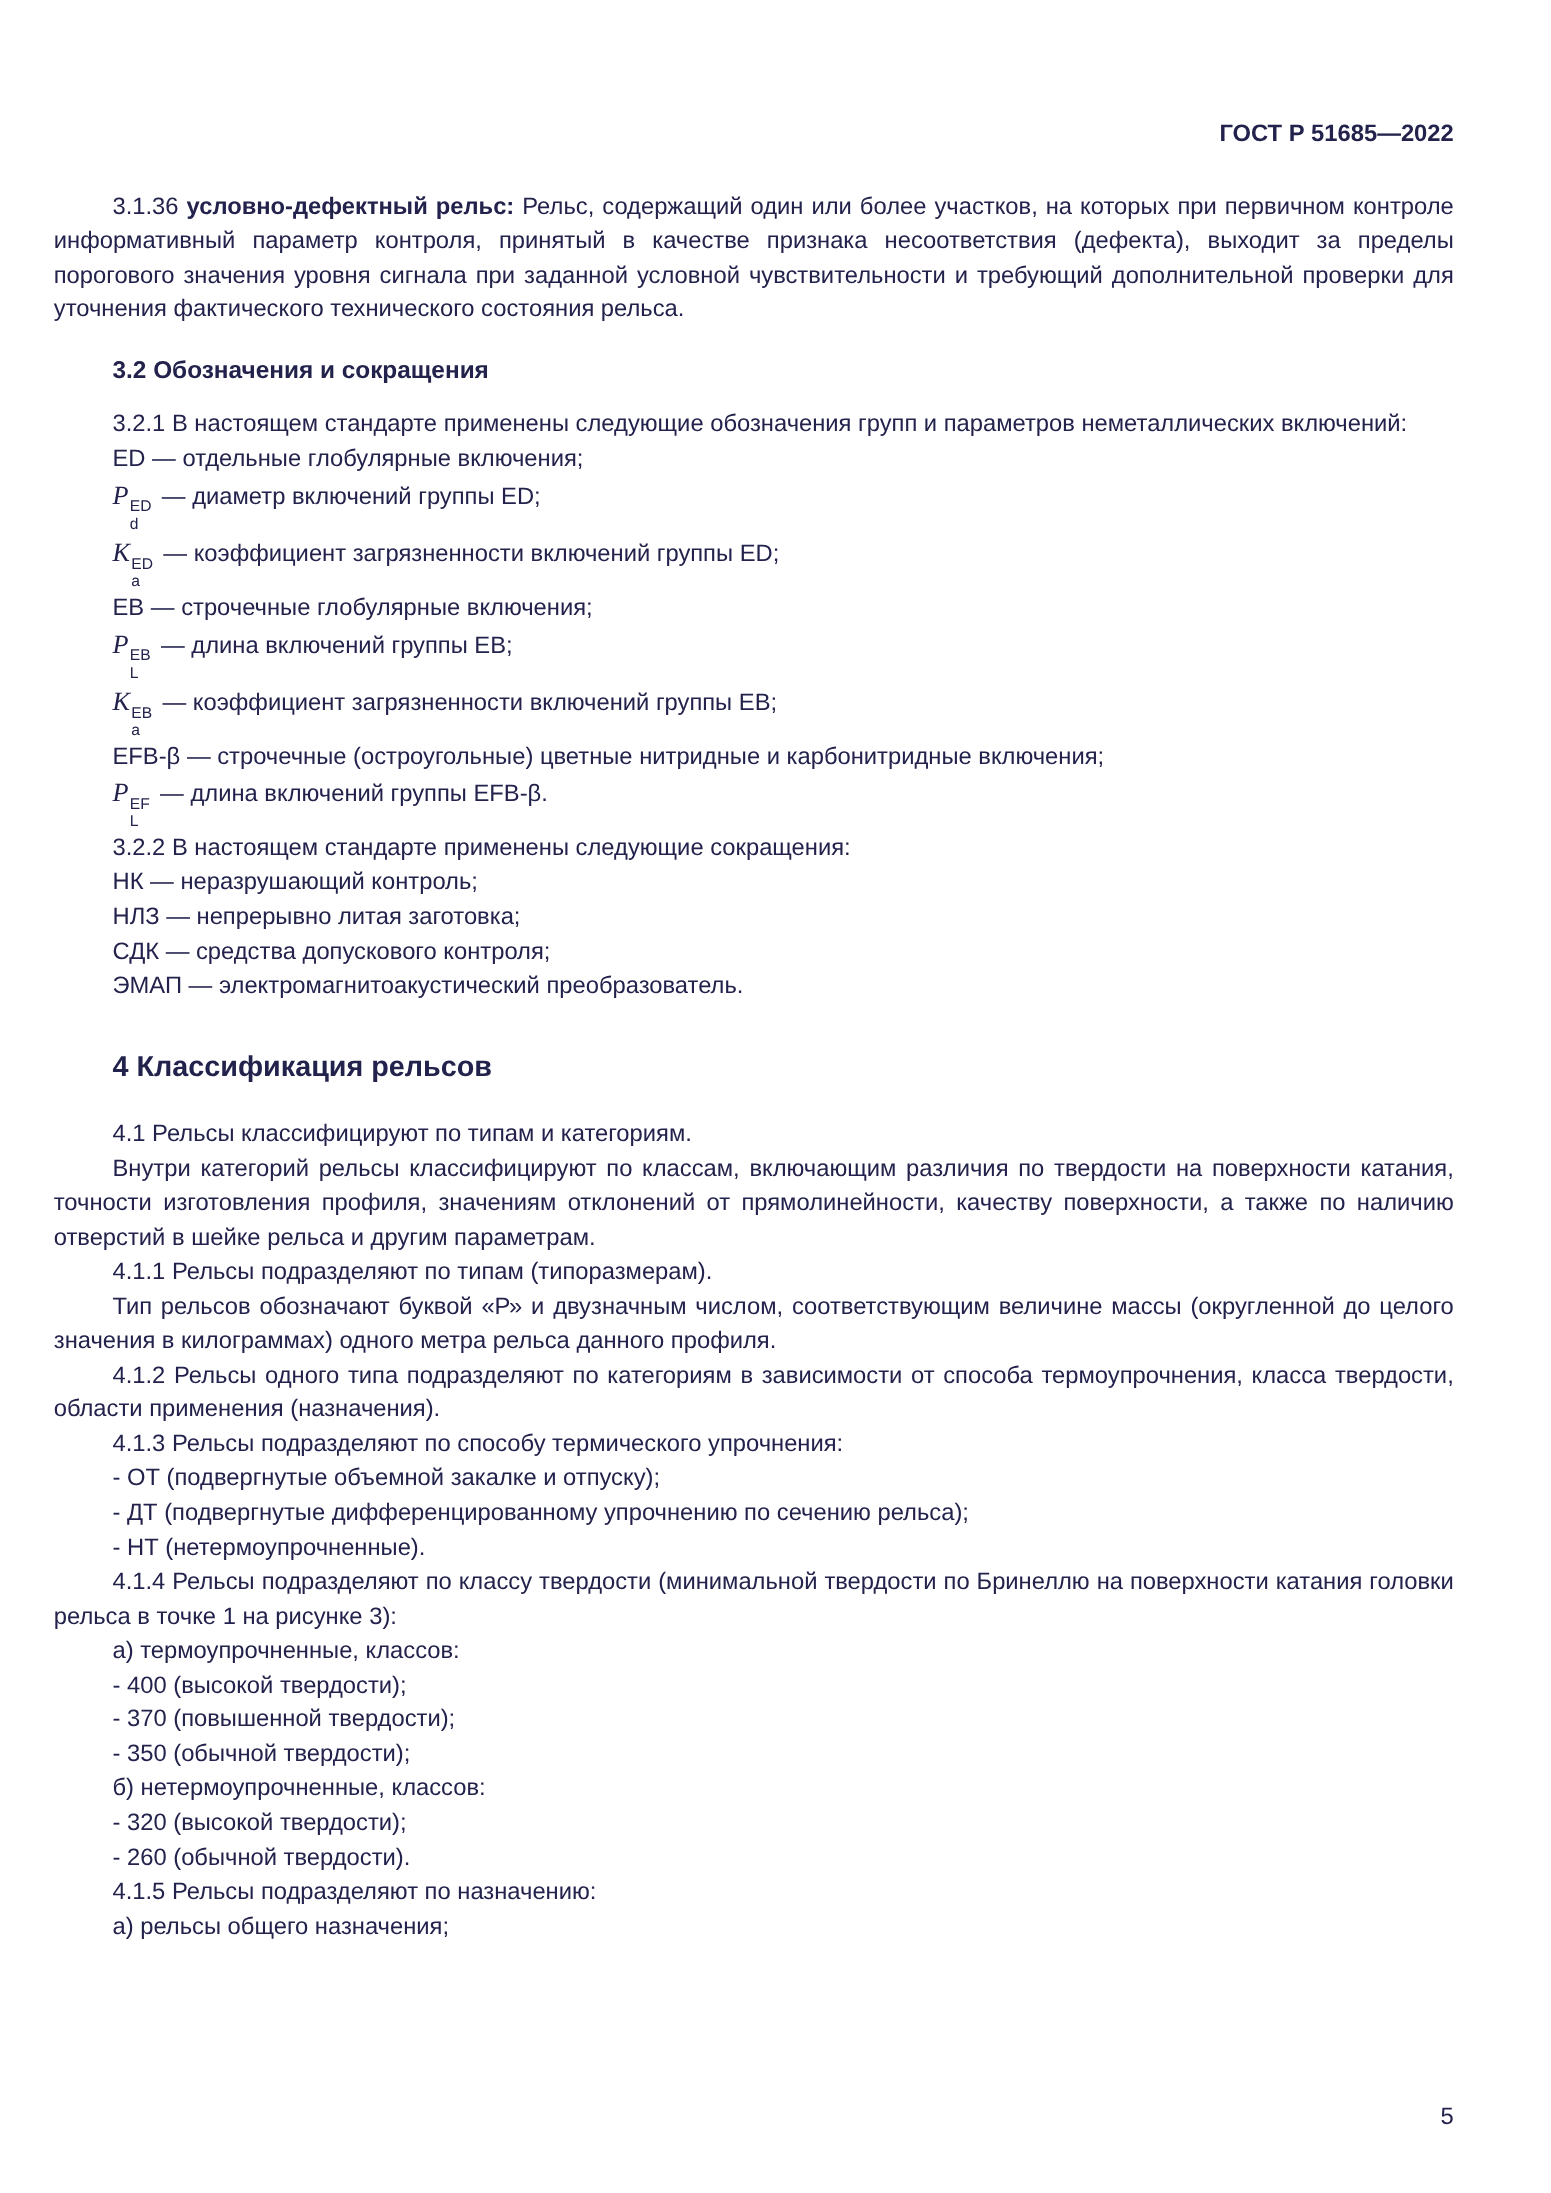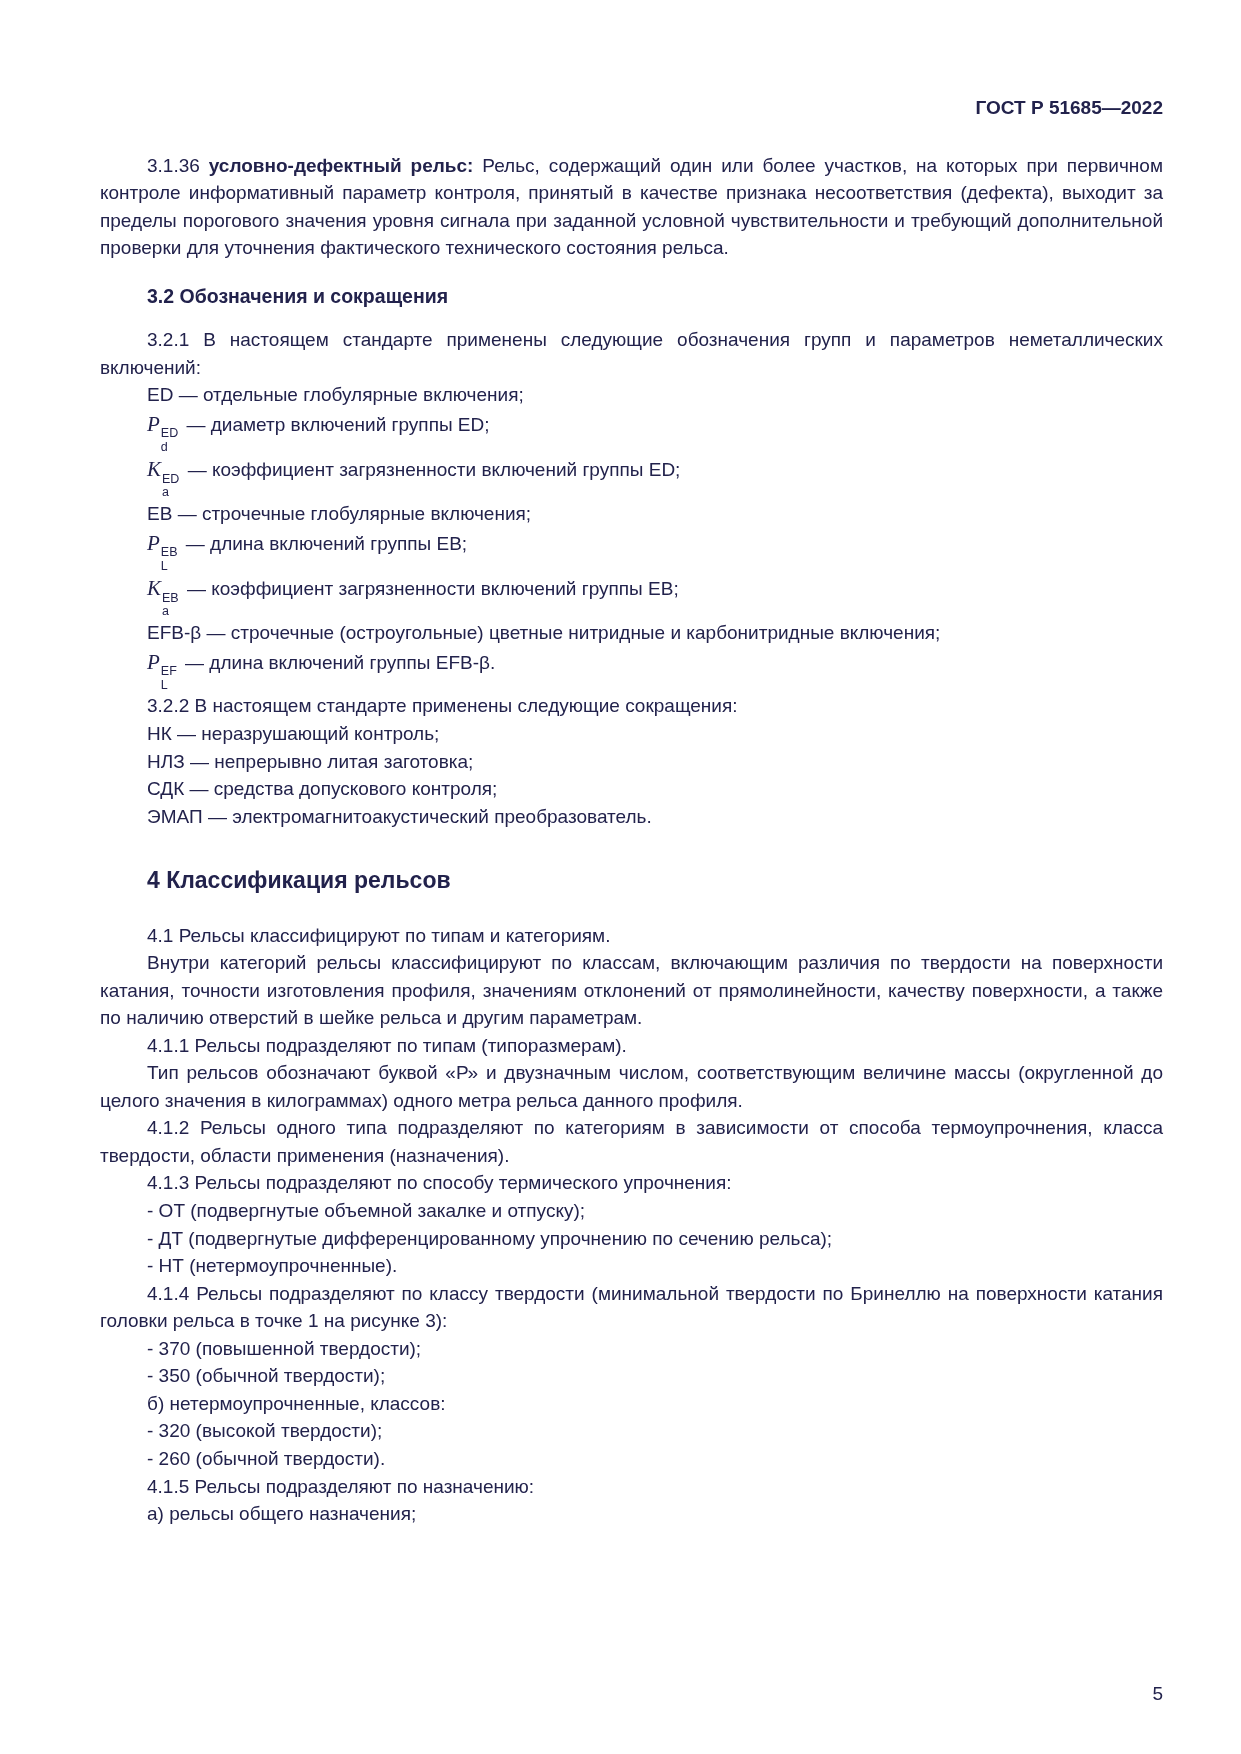--- a/index.html
+++ b/index.html
@@ -7,21 +7,21 @@
   .page {
     position: relative;
     width: 1241px;
     height: 1754px;
     margin: 0 auto;
     background: #ffffff;
     font-family: "Liberation Sans", sans-serif;
     font-size: 19px;
     line-height: 1.45;
     color: #22224c;
-    padding: 94px 78px 0 100px;
+    padding: 94px 78px 0 43px;
     overflow: hidden;
   }
   .doc-header {
     text-align: right;
     font-weight: bold;
     margin-bottom: 30px;
   }
   p.body { margin: 0; }
   .just { text-align: justify; }
   .ind { text-indent: 47px; }
@@ -139,20 +139,22 @@
 
   <p class="body just ind">4.1.2 Рельсы одного типа подразделяют по категориям в зависимости от способа термоупрочнения, класса твердости, области применения (назначения).</p>
   <p class="body just ind">4.1.3 Рельсы подразделяют по способу термического упрочнения:</p>
 
   <div class="list-line">- ОТ (подвергнутые объемной закалке и отпуску);</div>
   <div class="list-line">- ДТ (подвергнутые дифференцированному упрочнению по сечению рельса);</div>
   <div class="list-line">- НТ (нетермоупрочненные).</div>
 
   <p class="body just ind">4.1.4 Рельсы подразделяют по классу твердости (минимальной твердости по Бринеллю на поверхности катания головки рельса в точке 1 на рисунке 3):</p>
 
+  <div class="list-line">а)  термоупрочненные, классов:</div>
+  <div class="list-line">- 400 (высокой твердости);</div>
   <div class="list-line">- 370 (повышенной твердости);</div>
   <div class="list-line">- 350 (обычной твердости);</div>
   <div class="list-line">б)  нетермоупрочненные, классов:</div>
   <div class="list-line">- 320 (высокой твердости);</div>
   <div class="list-line">- 260 (обычной твердости).</div>
 
   <p class="body just ind">4.1.5 Рельсы подразделяют по назначению:</p>
 
   <div class="list-line">а)  рельсы общего назначения;</div>
 

